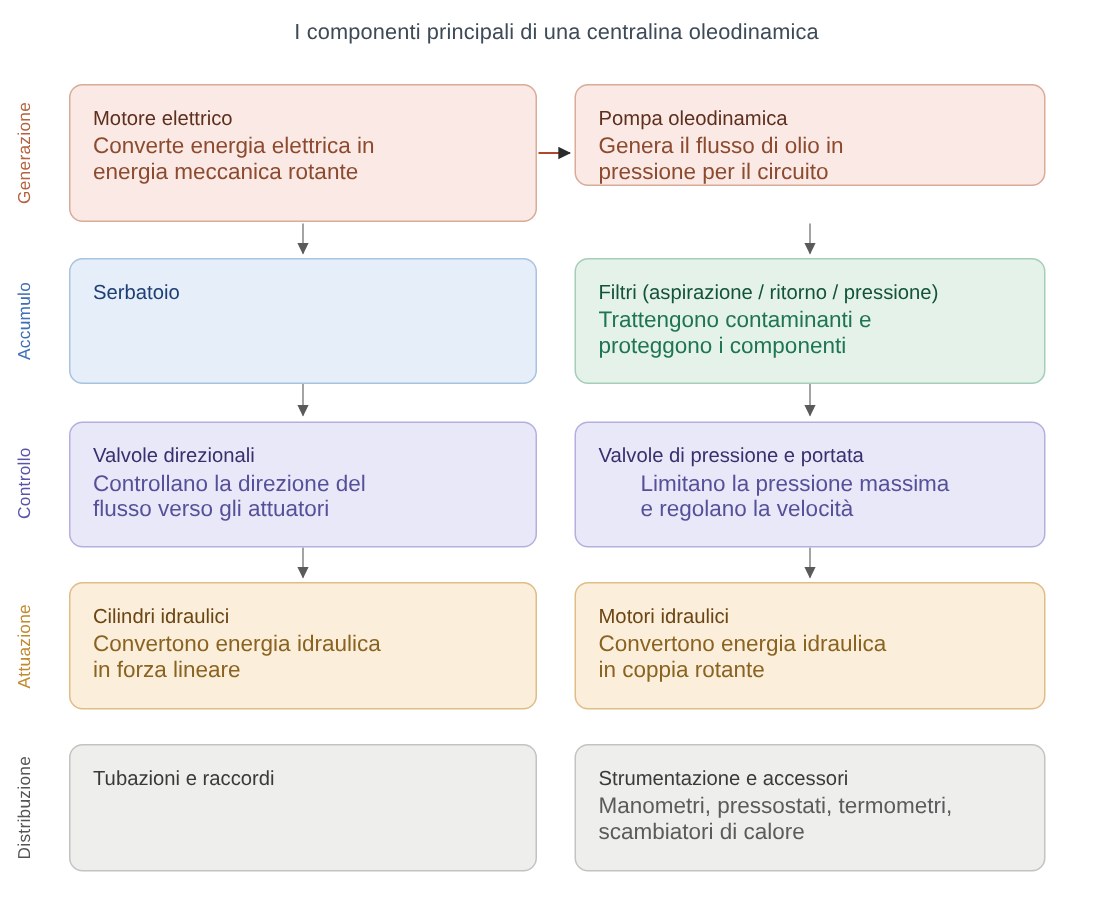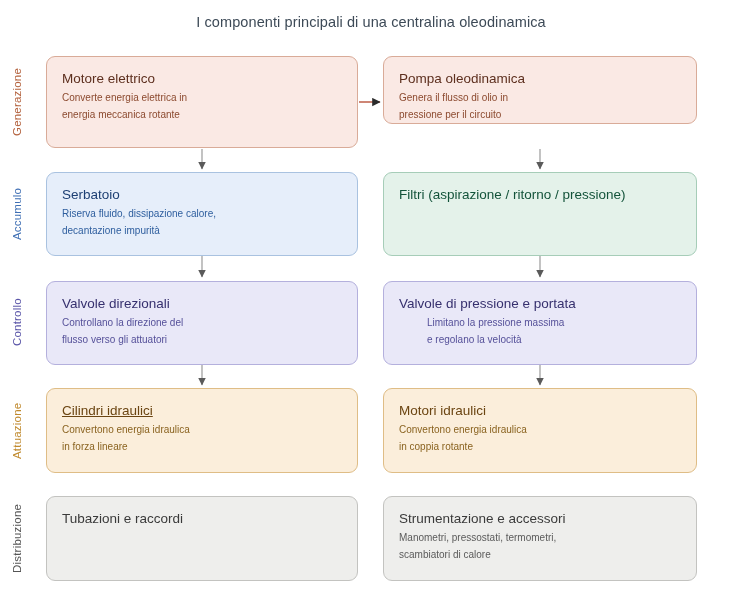--- a/index.html
+++ b/index.html
@@ -48,21 +48,21 @@
     border-style: solid;
     padding: 13px 0 0 15px;
   }
   .node-title {
     font-size: 13.5px;
     line-height: 17px;
     margin-bottom: 3px;
     white-space: nowrap;
   }
   .node-desc {
-    font-size: 10px;
+    font-size: 15px;
     line-height: 16.5px;
     white-space: pre-line;
   }
 
   svg.connectors {
     position: absolute;
     left: 0;
     top: 0;
     width: 742px;
     height: 611px;
@@ -107,40 +107,40 @@
 energia meccanica rotante</div>
 </div>
 <div class="node" style="left: 383px; top: 56px; width: 314px; height: 68px; background: rgb(250, 233, 228); border-color: rgb(217, 171, 152);">
   <div class="node-title" style="color: rgb(93, 47, 30);">Pompa oleodinamica</div>
   <div class="node-desc" style="color: rgb(140, 74, 47);">Genera il flusso di olio in
 pressione per il circuito</div>
 </div>
 
 <div class="node" style="left: 46px; top: 172px; width: 312px; height: 84px; background: rgb(230, 238, 250); border-color: rgb(169, 194, 224);">
   <div class="node-title" style="color: rgb(29, 63, 115);">Serbatoio</div>
-  <div class="node-desc" style="color: rgb(46, 94, 158);">Riserva fluido, dissipazione calore,
-decantazione impurità</div>
 </div>
 <div class="node" style="left: 383px; top: 172px; width: 314px; height: 84px; background: rgb(228, 242, 234); border-color: rgb(166, 205, 184);">
   <div class="node-title" style="color: rgb(19, 83, 58);">Filtri (aspirazione / ritorno / pressione)</div>
+  <div class="node-desc" style="color: rgb(31, 117, 82);">Trattengono contaminanti e
+proteggono i componenti</div>
 </div>
 
 <div class="node" style="left: 46px; top: 281px; width: 312px; height: 84px; background: rgb(233, 232, 248); border-color: rgb(180, 176, 221);">
   <div class="node-title" style="color: rgb(54, 48, 110);">Valvole direzionali</div>
   <div class="node-desc" style="color: rgb(85, 80, 153);">Controllano la direzione del
 flusso verso gli attuatori</div>
 </div>
 <div class="node" style="left: 383px; top: 281px; width: 314px; height: 84px; background: rgb(233, 232, 248); border-color: rgb(180, 176, 221);">
   <div class="node-title" style="color: rgb(54, 48, 110);">Valvole di pressione e portata</div>
   <div class="node-desc" style="color: rgb(85, 80, 153); margin-left: 28px;">Limitano la pressione massima
 e regolano la velocità</div>
 </div>
 
 <div class="node" style="left: 46px; top: 388px; width: 312px; height: 85px; background: rgb(251, 238, 219); border-color: rgb(223, 189, 134);">
-  <div class="node-title" style="color: rgb(107, 69, 18); text-decoration: underline;">Cilindri idraulici</div>
+  <div class="node-title" style="color: rgb(107, 69, 18);">Cilindri idraulici</div>
   <div class="node-desc" style="color: rgb(138, 99, 32);">Convertono energia idraulica
 in forza lineare</div>
 </div>
 <div class="node" style="left: 383px; top: 388px; width: 314px; height: 85px; background: rgb(251, 238, 219); border-color: rgb(223, 189, 134);">
   <div class="node-title" style="color: rgb(107, 69, 18);">Motori idraulici</div>
   <div class="node-desc" style="color: rgb(138, 99, 32);">Convertono energia idraulica
 in coppia rotante</div>
 </div>
 
 <div class="node" style="left: 46px; top: 496px; width: 312px; height: 85px; background: rgb(238, 238, 236); border-color: rgb(195, 195, 192);">

